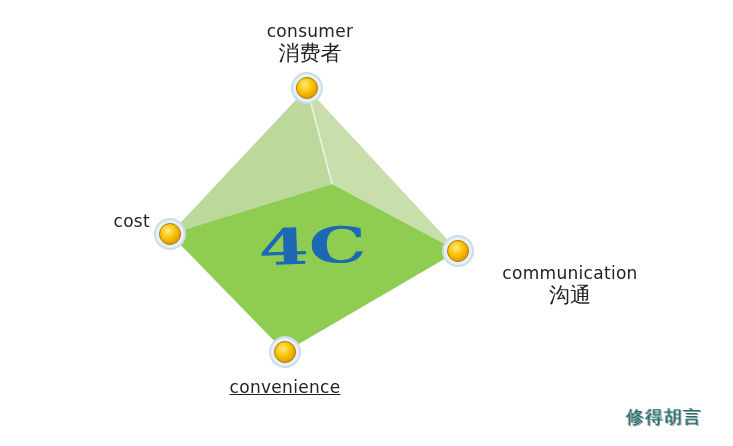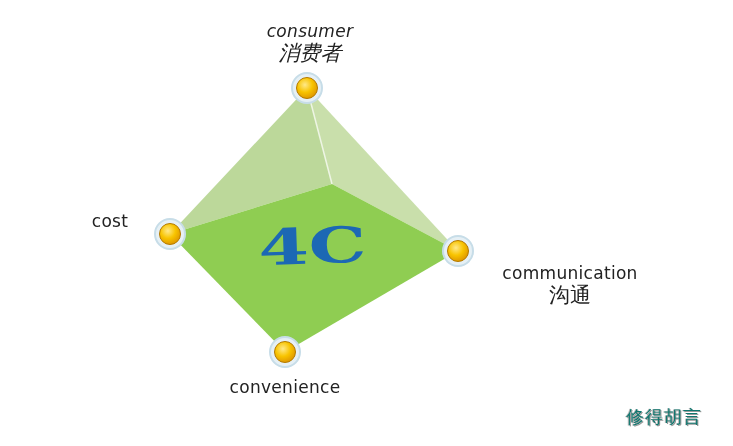--- a/index.html
+++ b/index.html
@@ -1,24 +1,24 @@
 <!DOCTYPE html>
 <html><head>
 <meta charset="utf-8">
 <style>
   html,body{margin:0;padding:0;background:#ffffff;}
   body{width:733px;height:446px;position:relative;overflow:hidden;font-family:"DejaVu Sans","Liberation Sans",sans-serif;}
   svg.diagram{position:absolute;left:0;top:0;}
   .label{position:absolute;text-align:center;color:#222;line-height:22px;}
   .label .en{font-size:17px;letter-spacing:0.3px;display:block;}
   .label .zh{font-size:21px;display:block;}
-  #lbl-consumer{left:240px;top:20px;width:140px;font-style:italic;}
-  #lbl-cost{left:70px;top:210px;width:80px;}
+  #lbl-consumer{left:240px;top:20px;width:140px;}
+  #lbl-cost{left:70px;top:210px;width:80px;text-align:right;}
   #lbl-comm{left:485px;top:232px;width:170px;margin-top:30px;}
-  #lbl-conv{left:210px;top:376px;width:150px;}
+  #lbl-conv{left:210px;top:376px;width:150px;text-decoration:underline;}
   .watermark{position:absolute;left:626px;top:405px;font-size:18px;color:#0f766e;
     text-shadow:1px 1px 0 #999,-1px 0 0 #bbb;letter-spacing:1px;}
 </style>
 </head>
 <body>
 
 <svg class="diagram" width="733" height="446" viewBox="0 0 733 446">
   <defs>
     <radialGradient id="ball" cx="40%" cy="35%" r="65%">
       <stop offset="0%" stop-color="#ffe98a"></stop>

